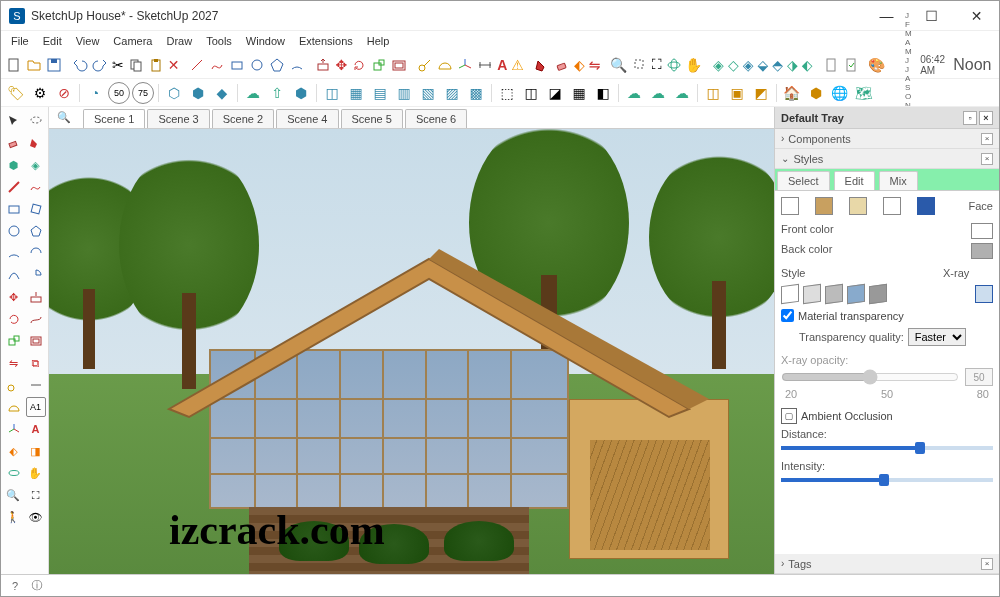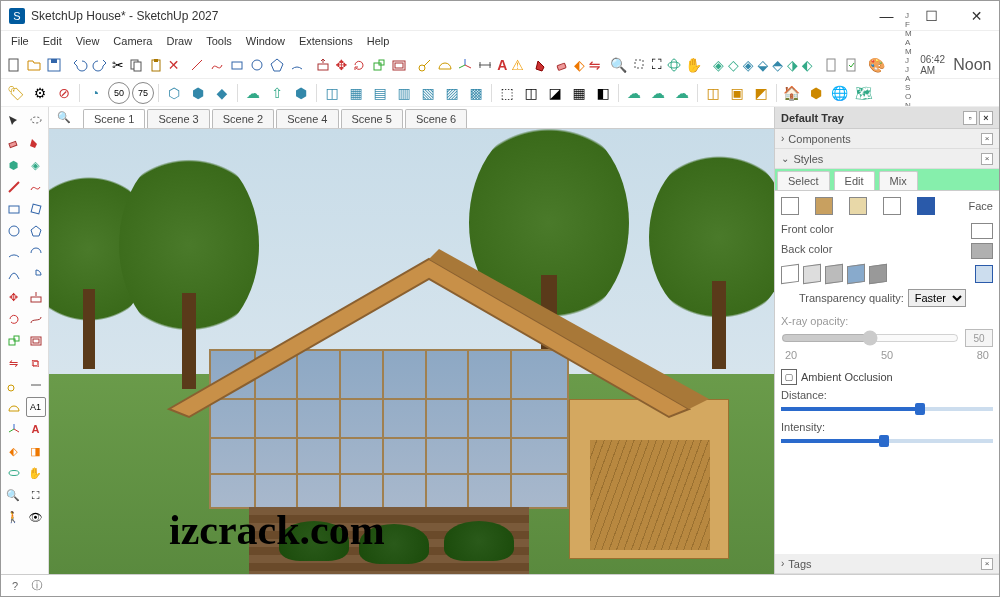--- a/index.html
+++ b/index.html
@@ -626,29 +626,37 @@
         <div class="face-lbl">Face</div>
       </div>
       <div class="form-row">
           <span class="lbl">Front color</span>
           <div class="swatch"></div>
         </div>
       <div class="form-row">
           <span class="lbl">Back color</span>
           <div class="swatch gray"></div>
         </div>
+      <div class="form-row" style="margin-top:8px">
+          <span class="lbl">Style</span>
+          <span style="flex:0 0 50px">X-ray</span>
+        </div>
       <div class="style-row">
         <div class="style-cube"></div>
         <div class="style-cube" style="background:#ddd"></div>
         <div class="style-cube" style="background:#bbb"></div>
         <div class="style-cube" style="background:#8ac"></div>
         <div class="style-cube" style="background:#999"></div>
         <div style="flex:1"></div>
         <div class="xray-cube"></div>
       </div>
+      <label class="chk">
+          <input type="checkbox" checked="" style="">
+          <span>Material transparency</span>
+        </label>
       <div class="sel-row">
           <span>Transparency quality:</span>
           <select><option>Faster</option></select>
         </div>
       <div class="slider-lbl">X-ray opacity:</div>
       <div class="slider-row">
           <input type="range" min="0" max="100" value="50" disabled="" style="">
           <div class="val-box">50</div>
         </div>
       <div class="slider-ticks">

